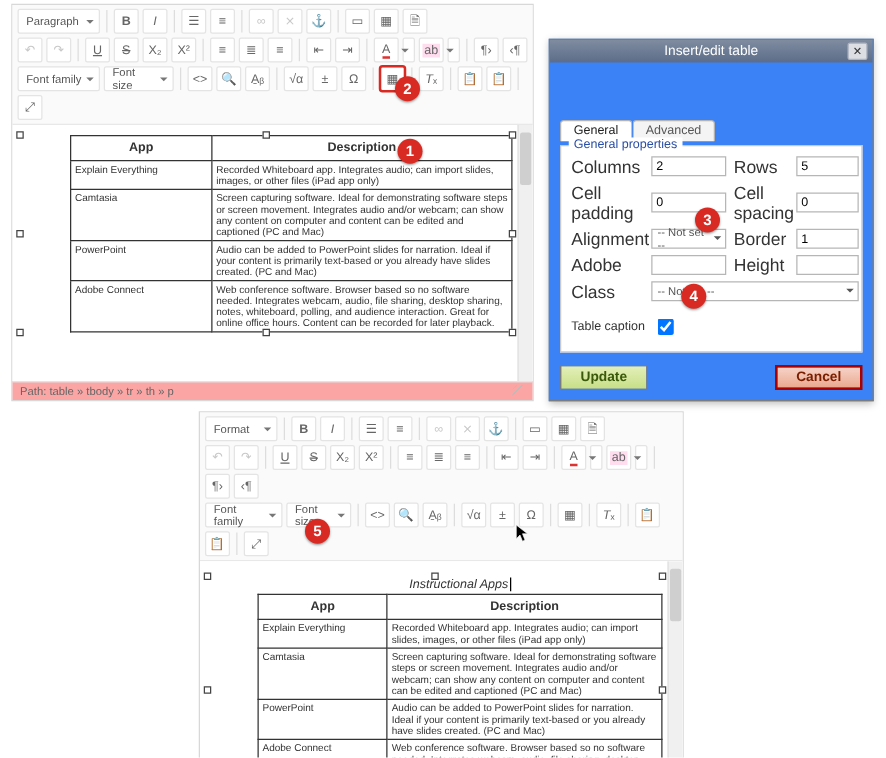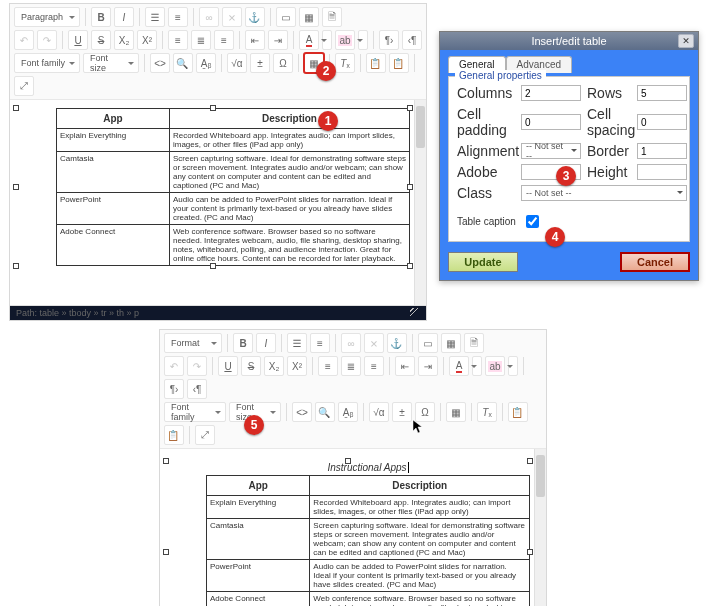--- a/index.html
+++ b/index.html
@@ -58,21 +58,21 @@
     background: #fff;
     overflow: hidden;
   }
   .scrollbar {
     position: absolute; right: 0; top: 0; bottom: 0; width: 12px;
     background: #f0f0f0; border-left: 1px solid #e0e0e0;
   }
   .scrollbar .thumb { position: absolute; left: 1px; right: 1px; top: 6px; height: 42px; background: #cfcfcf; border-radius: 2px;}
   .statusbar {
     border-top: 1px solid #e0e0e0;
-    background: #0f172a;
+    background: #fca5a5;
     font-size: 9px; color: #666;
     padding: 2px 6px;
     display: flex; justify-content: space-between;
   }
   .resize-grip {
     width: 10px; height: 10px;
     background:
       linear-gradient(135deg, transparent 5px, #bbb 5px, #bbb 6px, transparent 6px),
       linear-gradient(135deg, transparent 2px, #bbb 2px, #bbb 3px, transparent 3px);
   }
@@ -126,21 +126,21 @@
     display:flex; align-items:center; justify-content:center;
     font-size:9px; cursor:pointer;
   }
   .dlg-body { padding: 6px 8px 4px; }
   .tabs { display:flex; gap:0; margin-bottom:4px; }
   .tab {
     border:1px solid #b3b3b3; border-bottom:none;
     padding: 2px 10px 3px;
     background:#f4f4f4; color:#555;
     font-size:10px; cursor:pointer;
-    border-top-left-radius:3px; border-top-right-radius:3px;
+    border-top-left-radius:3px; border-top-right-radius:3px;margin-top:40px;
   }
   .tab.active { background:#fff; color:#222;}
   .fieldset {
     border:1px solid #c8c8c8; padding: 8px 8px 10px;
     position:relative; margin-top:-1px; background:#fff;
   }
   .fieldset-legend {
     position:absolute; top:-7px; left:6px;
     background:#fff; padding:0 4px; color:#2a4ea6; font-size:10px;
   }

